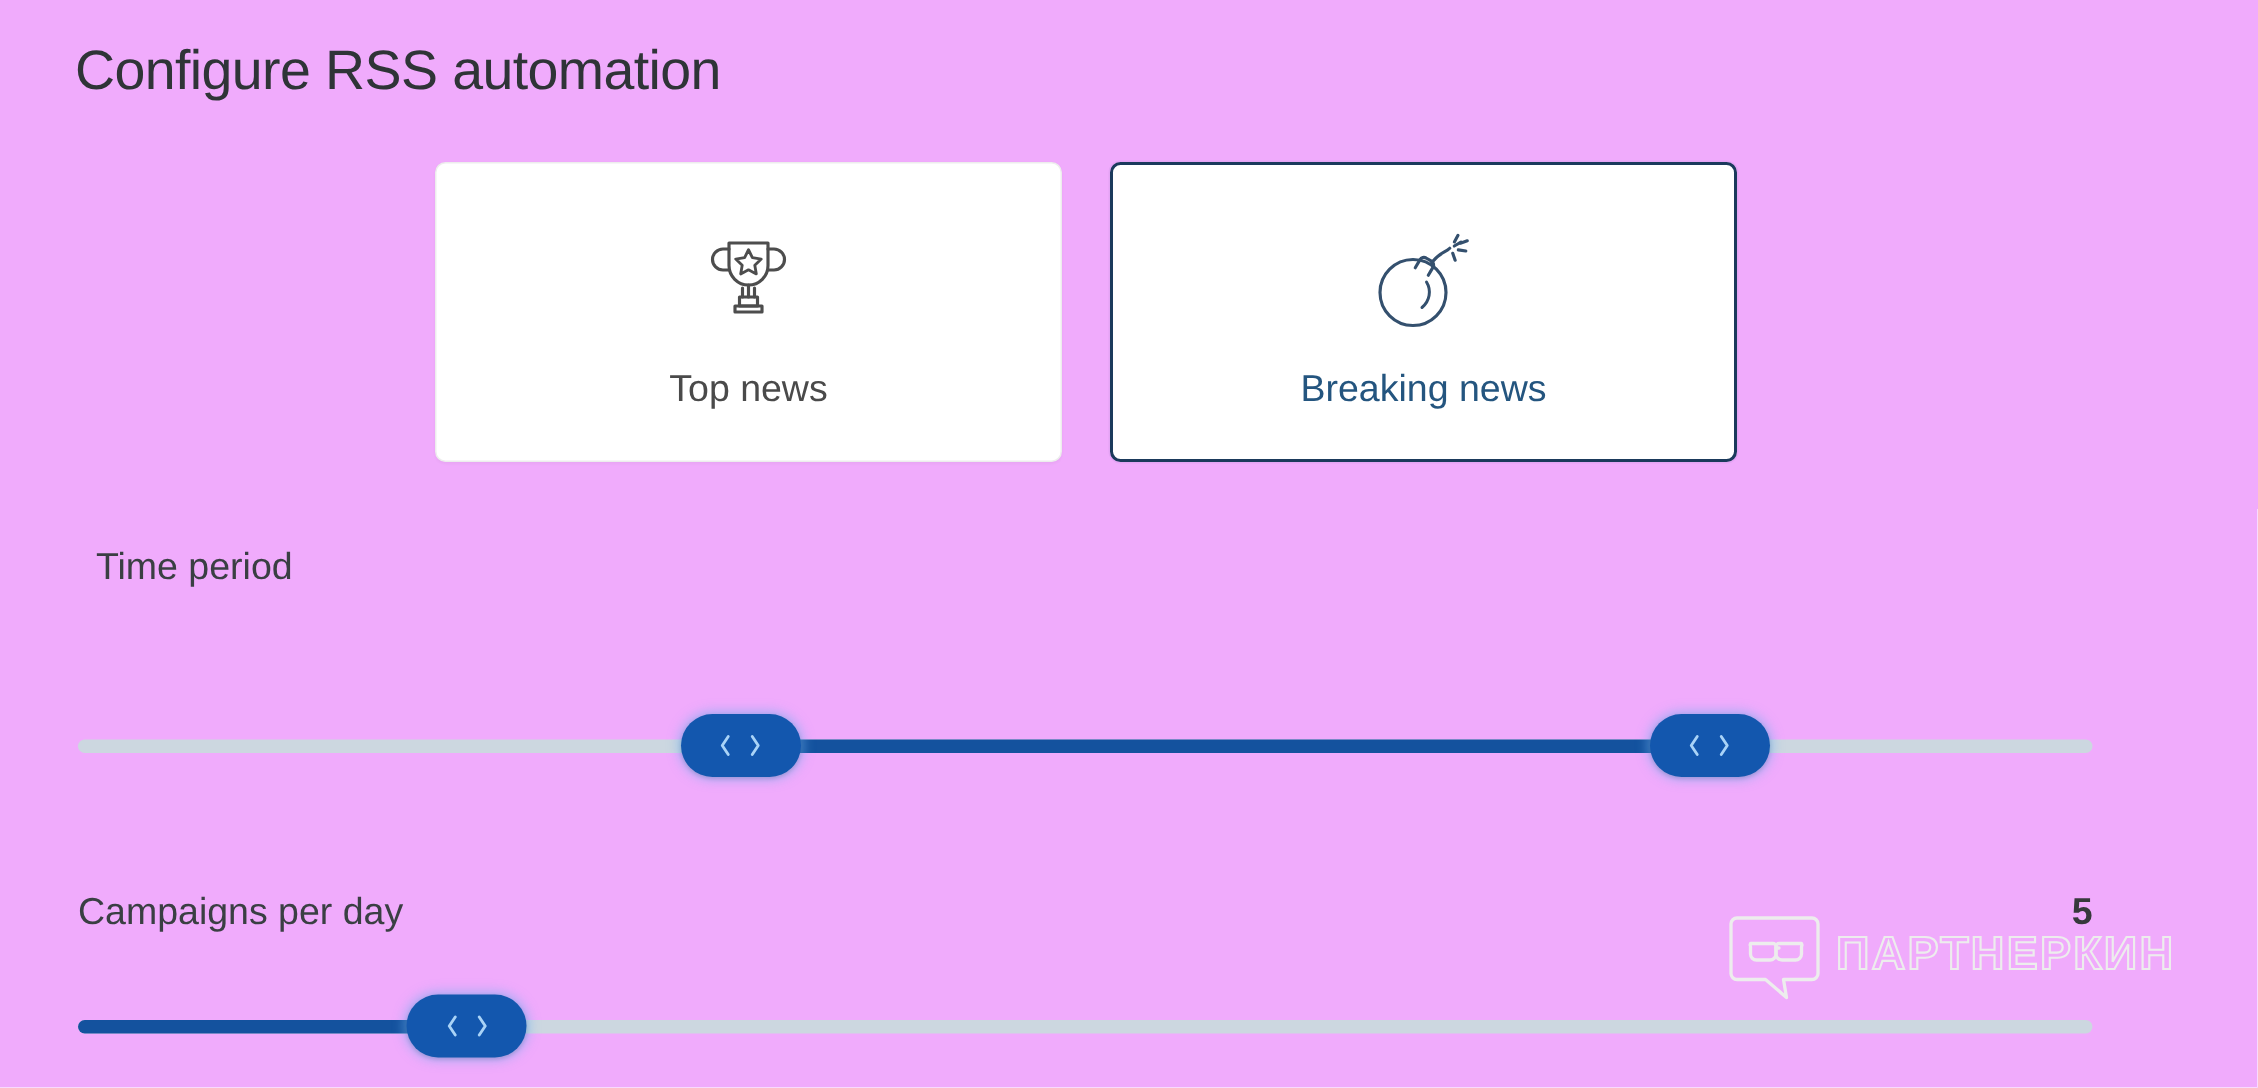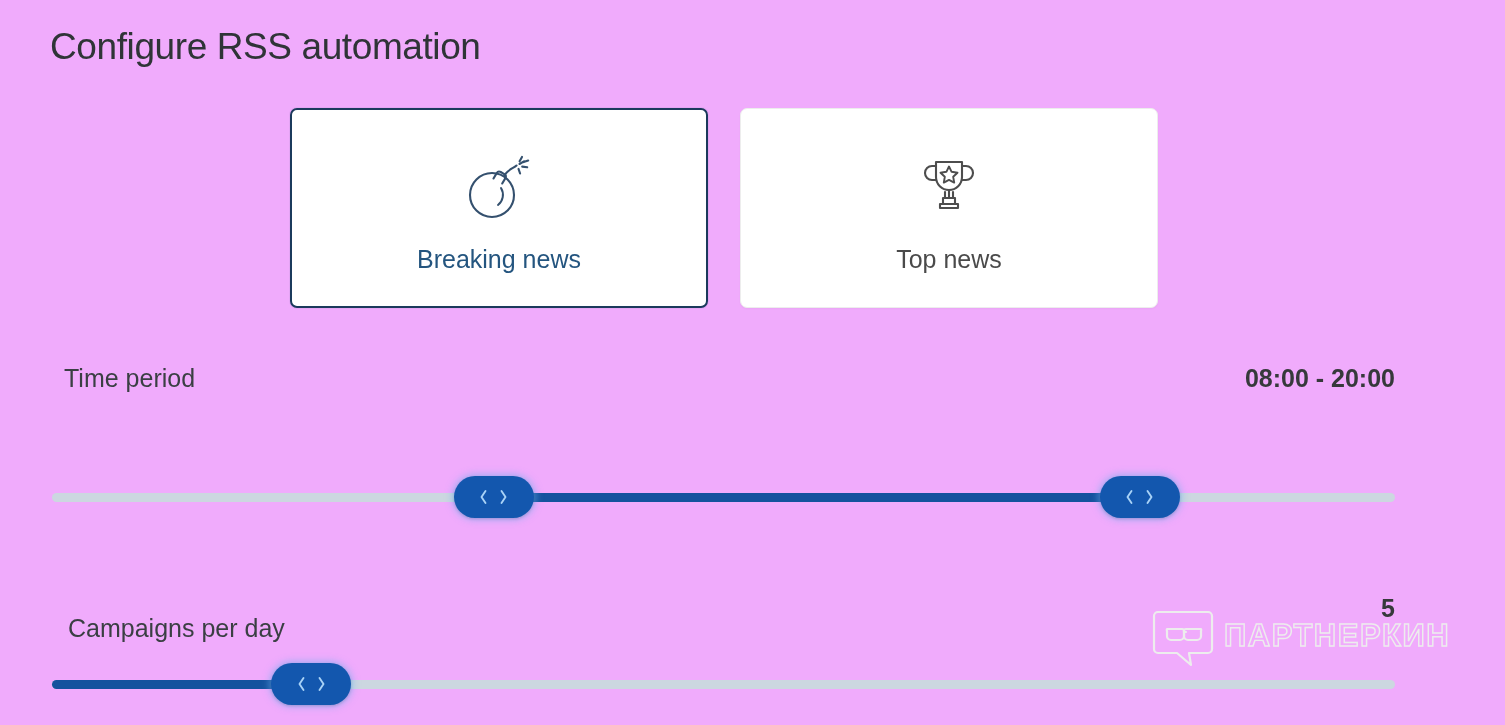--- a/index.html
+++ b/index.html
@@ -173,61 +173,60 @@
   }
 </style>
 </head>
 <body>
 
 <div id="screen">
 
   <div class="page-title">Configure RSS automation</div>
 
   <div class="cards">
+
+    <div class="card unselected">
+      <div class="card-icon">
+        <svg width="66" height="66" viewBox="0 0 66 66" fill="none" stroke="#4d4d4d" stroke-width="2.1" stroke-linecap="round" stroke-linejoin="round">
+          <path d="M20 10 h26 v15 a13 13 0 0 1 -26 0 z"></path>
+          <path d="M20 14 h-4 a7 7 0 0 0 0 14 h4"></path>
+          <path d="M46 14 h4 a7 7 0 0 1 0 14 h-4"></path>
+          <path d="M33 38 v8"></path>
+          <path d="M29 40 v6"></path>
+          <path d="M37 40 v6"></path>
+          <path d="M24 52 h18 v4 h-18 z"></path>
+          <path d="M27 46 h12 v6 h-12 z"></path>
+          <path d="M33 14.5 l2.6 5.3 5.9 .9 -4.3 4.1 1 5.8 -5.2 -2.7 -5.2 2.7 1 -5.8 -4.3 -4.1 5.9 -.9 z" stroke-width="1.9"></path>
+        </svg>
+      </div>
+      <div class="card-label">Top news</div>
+    </div>
 
     <div class="card selected">
       <div class="card-icon">
         <svg width="72" height="74" viewBox="0 0 72 74" fill="none" stroke="#34506e" stroke-width="2.1" stroke-linecap="round" stroke-linejoin="round">
           <circle cx="29" cy="47" r="22"></circle>
           <path d="M37.5 33.5 l3.2 -5.4 a3 3 0 0 1 4 -1.1 l3.6 2.1 a3 3 0 0 1 1.1 4 l-3.2 5.4" transform="translate(-7,-3)"></path>
           <path d="M41.5 27 C47 20 50.5 20.5 53.5 17.5"></path>
           <path d="M56.5 16 l4.5 -2.6"></path>
           <path d="M56.6 13.3 l2.4 -4.4"></path>
           <path d="M59.2 18.6 l5 0.7"></path>
           <path d="M55.5 20.9 l1.6 4.6"></path>
           <path d="M60.6 14.1 l4.6 -1.6"></path>
           <path d="M38 40 a13 13 0 0 1 -3 17" stroke-width="2"></path>
         </svg>
       </div>
       <div class="card-label">Breaking news</div>
     </div>
 
-    <div class="card unselected">
-      <div class="card-icon">
-        <svg width="66" height="66" viewBox="0 0 66 66" fill="none" stroke="#4d4d4d" stroke-width="2.1" stroke-linecap="round" stroke-linejoin="round">
-          <path d="M20 10 h26 v15 a13 13 0 0 1 -26 0 z"></path>
-          <path d="M20 14 h-4 a7 7 0 0 0 0 14 h4"></path>
-          <path d="M46 14 h4 a7 7 0 0 1 0 14 h-4"></path>
-          <path d="M33 38 v8"></path>
-          <path d="M29 40 v6"></path>
-          <path d="M37 40 v6"></path>
-          <path d="M24 52 h18 v4 h-18 z"></path>
-          <path d="M27 46 h12 v6 h-12 z"></path>
-          <path d="M33 14.5 l2.6 5.3 5.9 .9 -4.3 4.1 1 5.8 -5.2 -2.7 -5.2 2.7 1 -5.8 -4.3 -4.1 5.9 -.9 z" stroke-width="1.9"></path>
-        </svg>
-      </div>
-      <div class="card-label">Top news</div>
-    </div>
-
   </div>
 
   <div class="row-label" style="left:52px; top:363px;margin-left:12px;">Time period</div>
 
   <div class="row-value" style="top:363px;">
-    <span class="value-main">08:00 - 20:00</span>
   </div>
 
   <div class="slider" style="top:474px;">
     <div class="track"></div>
     <div class="track-fill" style="left:32.9%; width:48.1%;"></div>
     <div class="handle" style="left:32.9%;">
       <svg class="chev" viewBox="0 0 9 16" fill="none" stroke="#a9d3f7" stroke-width="1.9" stroke-linecap="round" stroke-linejoin="round">
         <path d="M6.5 2 L2.5 8 L6.5 14"></path>
       </svg>
       <svg class="chev" viewBox="0 0 9 16" fill="none" stroke="#a9d3f7" stroke-width="1.9" stroke-linecap="round" stroke-linejoin="round">
@@ -237,21 +236,21 @@
     <div class="handle" style="left:81%;">
       <svg class="chev" viewBox="0 0 9 16" fill="none" stroke="#a9d3f7" stroke-width="1.9" stroke-linecap="round" stroke-linejoin="round">
         <path d="M6.5 2 L2.5 8 L6.5 14"></path>
       </svg>
       <svg class="chev" viewBox="0 0 9 16" fill="none" stroke="#a9d3f7" stroke-width="1.9" stroke-linecap="round" stroke-linejoin="round">
         <path d="M2.5 2 L6.5 8 L2.5 14"></path>
       </svg>
     </div>
   </div>
 
-  <div class="row-label" style="left:68px; top:593px;margin-top:20px;">Campaigns per day</div>
+  <div class="row-label" style="left:52px; top:593px;">Campaigns per day</div>
 
   <div class="row-value" style="top:593px;">
     <span class="value-main">5</span>
   </div>
 
   <div class="slider" style="top:661px;">
     <div class="track"></div>
     <div class="track-fill" style="left:0; width:19.3%;"></div>
     <div class="handle" style="left:19.3%;">
       <svg class="chev" viewBox="0 0 9 16" fill="none" stroke="#a9d3f7" stroke-width="1.9" stroke-linecap="round" stroke-linejoin="round">

